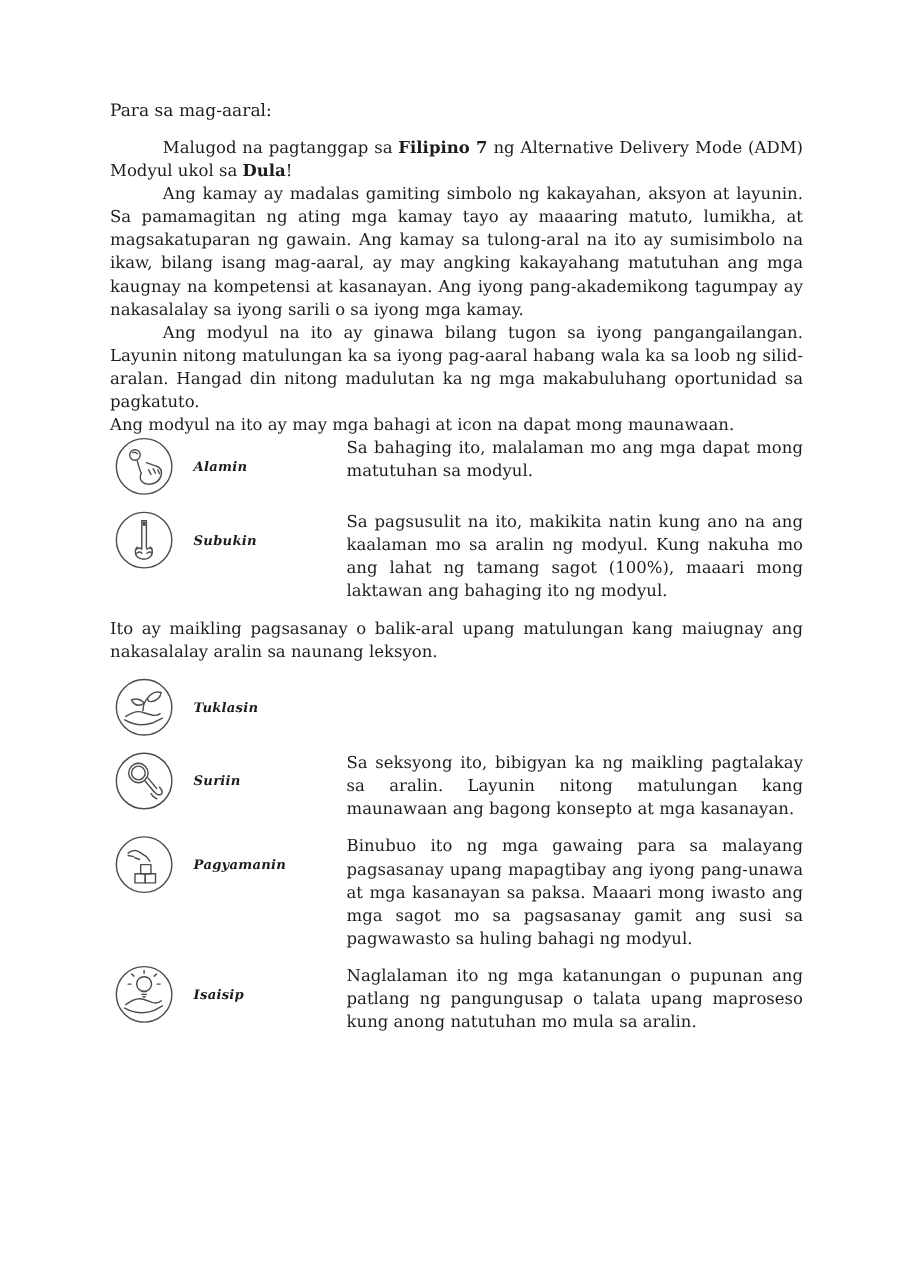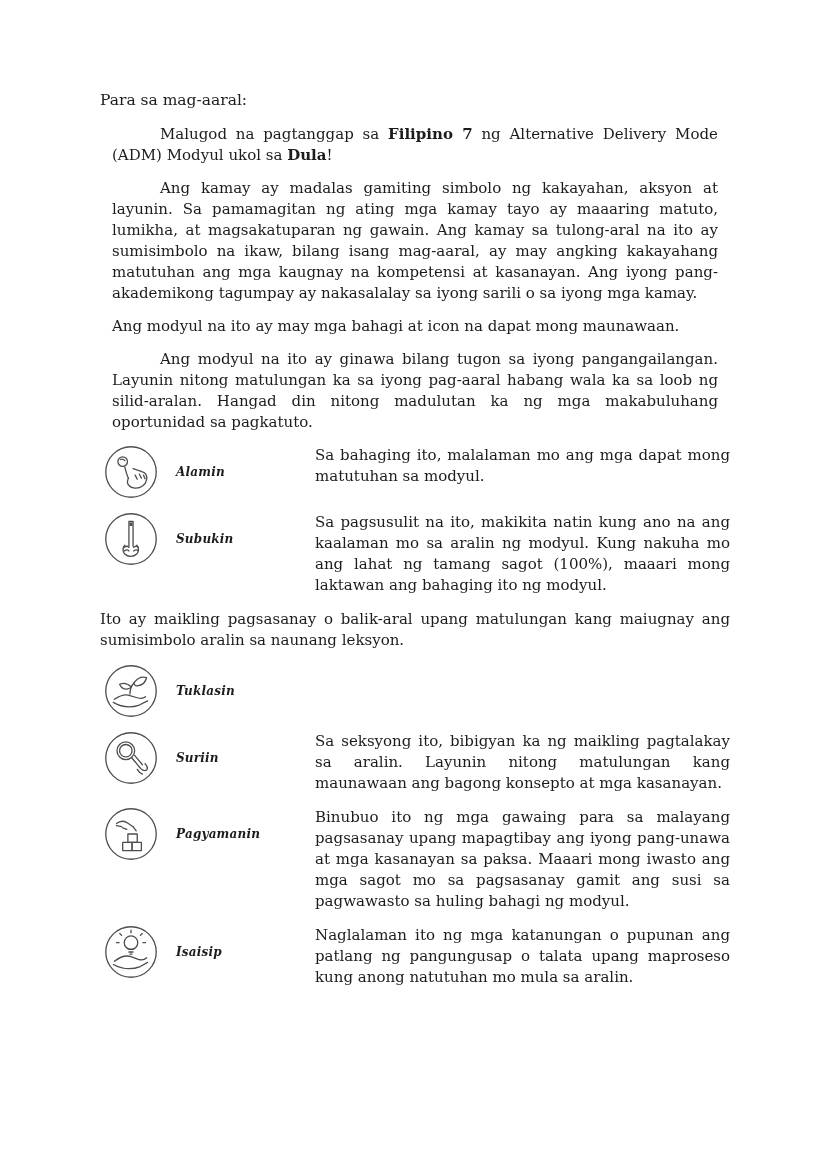--- a/index.html
+++ b/index.html
@@ -10,21 +10,21 @@
     box-sizing:border-box;
     padding:90px 96px 0 100px;
     font-family:"DejaVu Serif","Liberation Serif",serif;
     color:#1c1c1c;
     overflow:hidden;
   }
   .heading{
     font-size:15.5px;line-height:21px;margin:0 0 13px 0;font-weight:normal;
   }
   p.body-par{
-    font-size:15px;line-height:21px;margin:12px;
+    font-size:15px;line-height:21px;margin:0;
     text-align:justify;
   }
   p.indent{text-indent:48px;}
   .par-intro{margin-bottom:14px;}
   .par-hand{margin-bottom:17px;}
   .par-purpose{margin-bottom:26px;}
   .par-note{margin-bottom:29px;text-align:left;}
   .icon-table{display:flex;flex-direction:column;}
   .icon-row{display:flex;align-items:flex-start;margin-bottom:13px;}
   .icon-label-group{
@@ -61,23 +61,23 @@
 <body>
 
 <div class="page">
 
   <p class="heading">Para sa mag-aaral:</p>
 
   <p class="body-par indent par-intro"><span>Malugod na pagtanggap sa </span><b>Filipino 7</b><span> ng Alternative Delivery Mode (ADM) Modyul ukol sa </span><b>Dula</b><span>!</span></p>
 
   <p class="body-par indent par-hand">Ang kamay ay madalas gamiting simbolo ng kakayahan, aksyon at layunin. Sa pamamagitan ng ating mga kamay tayo ay maaaring matuto, lumikha, at magsakatuparan ng gawain. Ang kamay sa tulong-aral na ito ay sumisimbolo na ikaw, bilang isang mag-aaral, ay may angking kakayahang matutuhan ang mga kaugnay na kompetensi at kasanayan. Ang iyong pang-akademikong tagumpay ay nakasalalay sa iyong sarili o sa iyong mga kamay.</p>
 
+  <p class="body-par indent par-purpose">Ang modyul na ito ay ginawa bilang tugon sa iyong pangangailangan. Layunin nitong matulungan ka sa iyong pag-aaral habang wala ka sa loob ng silid-aralan. Hangad din nitong madulutan ka ng mga makabuluhang oportunidad sa pagkatuto.</p>
+
   <p class="body-par par-note">Ang modyul na ito ay may mga bahagi at icon na dapat mong maunawaan.</p>
-
-  <p class="body-par indent par-purpose">Ang modyul na ito ay ginawa bilang tugon sa iyong pangangailangan. Layunin nitong matulungan ka sa iyong pag-aaral habang wala ka sa loob ng silid-aralan. Hangad din nitong madulutan ka ng mga makabuluhang oportunidad sa pagkatuto.</p>
 
   <div class="icon-table">
 
     <div class="icon-row">
       <div class="icon-label-group">
         <span class="icon-cell">
           <svg class="mod-icon" width="54" height="54" viewBox="0 0 52 52">
             <circle cx="26" cy="26" r="24.3"></circle>
             <circle cx="18" cy="16" r="4.6"></circle>
             <path d="M16 14 q2-1 4 1"></path>
@@ -101,21 +101,21 @@
             <path d="M20 32 c-2 2-2.5 6 0 8.5 c3 3 8.5 3 11.5 0 c2.5-2.5 2-6.5 0-8.5"></path>
             <path d="M19.5 34 q3-2 4.5 0 M19.5 37.5 q3-2 4.5 0 M28.5 34 q3-2 4.5 0 M28.5 37.5 q3-2 4.5 0"></path>
           </svg>
         </span>
         <span class="label-cell">Subukin</span>
       </div>
       <div class="desc-cell">Sa pagsusulit na ito, makikita natin kung ano na ang kaalaman mo sa aralin ng modyul. Kung nakuha mo ang lahat ng tamang sagot (100%), maaari mong laktawan ang bahaging ito ng modyul.</div>
     </div>
 
     <div class="icon-row">
-      <div class="desc-cell">Ito ay maikling pagsasanay o balik-aral upang matulungan kang maiugnay ang sumisimbolo aralin sa naunang leksyon.</div>
+      <div class="desc-cell">Ito ay maikling pagsasanay o balik-aral upang matulungan kang maiugnay ang nakasalalay aralin sa naunang leksyon.</div>
     </div>
 
     <div class="icon-row">
       <div class="icon-label-group">
         <span class="icon-cell">
           <svg class="mod-icon" width="54" height="54" viewBox="0 0 52 52">
             <circle cx="26" cy="26" r="24.3"></circle>
             <path d="M25 29 q0-7 4-11"></path>
             <path d="M29 18 q5-7 12-5 q-1.5 7.5-9 8 q-3 .2-3-3 z"></path>
             <path d="M26 22 q-5-5-11-2.5 q2.5 5.5 8 4.5 q2.5-.5 3-2 z"></path>

